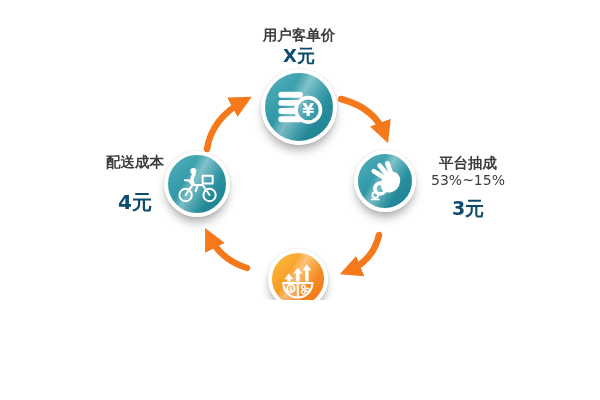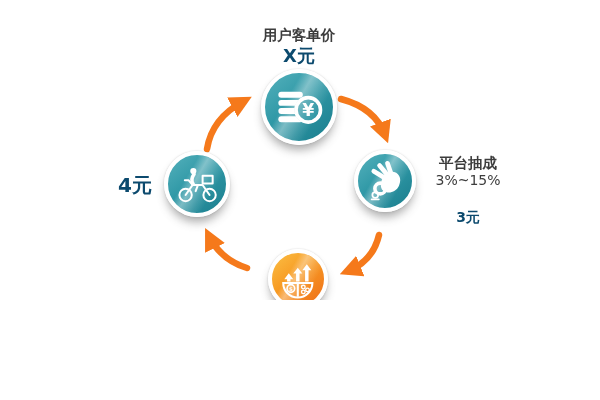--- a/index.html
+++ b/index.html
@@ -26,21 +26,21 @@
   .node-left  {left:164px;top:151px;width:58px;height:58px;}
   .node svg{width:80%;height:80%;display:block;}
   
   .lbl{position:absolute;text-align:center;color:#3d3d3d;}
   .lbl .line{font-size:14.5px;font-weight:bold;line-height:17px;}
   .lbl .sub{font-size:14px;font-weight:normal;line-height:17px;}
   .lbl .val{color:#0c4a6e;font-weight:bold;}
   .lbl-top   {left:218px;top:27px;width:162px;}
   .lbl-top .val{font-size:18px;line-height:22px;margin-top:1px;}
   .lbl-right {left:420px;top:155px;width:96px;}
-  .lbl-right .val{font-size:14px;line-height:26px;margin-top:15px;}
+  .lbl-right .val{font-size:19px;line-height:26px;margin-top:6px;}
   .lbl-bottom{left:218px;top:312px;width:162px;}
   .lbl-bottom .val{font-size:19px;line-height:24px;margin-top:3px;}
   .lbl-left  {left:92px;top:154px;width:86px;}
   .lbl-left .val{font-size:20px;line-height:26px;margin-top:18px;}
 </style>
 </head>
 <body>
 
 <div class="stage">
 
@@ -86,21 +86,21 @@
       <path d="M31 20 C 46 13, 56 24, 50 37 C 46 46, 35 49, 28 44 C 23 40, 24 30, 31 20 z" fill="#fff"></path>
       <circle cx="24" cy="41" r="7.5" fill="none" stroke="#fff" stroke-width="5"></circle>
       <g stroke="#fff" fill="none" stroke-width="2.4" stroke-linecap="round">
         <circle cx="17" cy="50" r="4"></circle>
         <line x1="12" y1="56" x2="22" y2="56"></line>
       </g>
     </svg>
   </div>
   <div class="lbl lbl-right">
     <div class="line">平台抽成</div>
-    <div class="sub">3%~15%</div>
+    <div class="sub">53%~15%</div>
     <div class="val">3元</div>
   </div>
 
   <div class="node orange node-bottom">
     <svg viewBox="0 0 60 60">
       <g fill="#fff">
         <path d="M17 22 l-6.5 8.5 h4 v3.5 h5 v-3.5 h4 z"></path>
         <path d="M30 14 l-6.5 8.5 h4 v11.5 h5 v-11.5 h4 z"></path>
         <path d="M43 9  l-6.5 8.5 h4 v16.5 h5 v-16.5 h4 z"></path>
       </g>
@@ -124,16 +124,17 @@
         <path d="M15 44 L24 31 L37 31 L46 44"></path>
         <path d="M24 31 L19 25 L14 25"></path>
         <path d="M31 31 L28 39"></path>
         <rect x="37" y="19" width="13" height="10"></rect>
       </g>
       <circle cx="25" cy="13" r="4" fill="#fff"></circle>
       <path d="M26 17 C 23 21, 22 26, 25 30" stroke="#fff" stroke-width="4.5" fill="none" stroke-linecap="round"></path>
     </svg>
   </div>
   <div class="lbl lbl-left">
+    <div class="line">配送成本</div>
     <div class="val">4元</div>
   </div>
 
 </div>
 
 </body></html>

